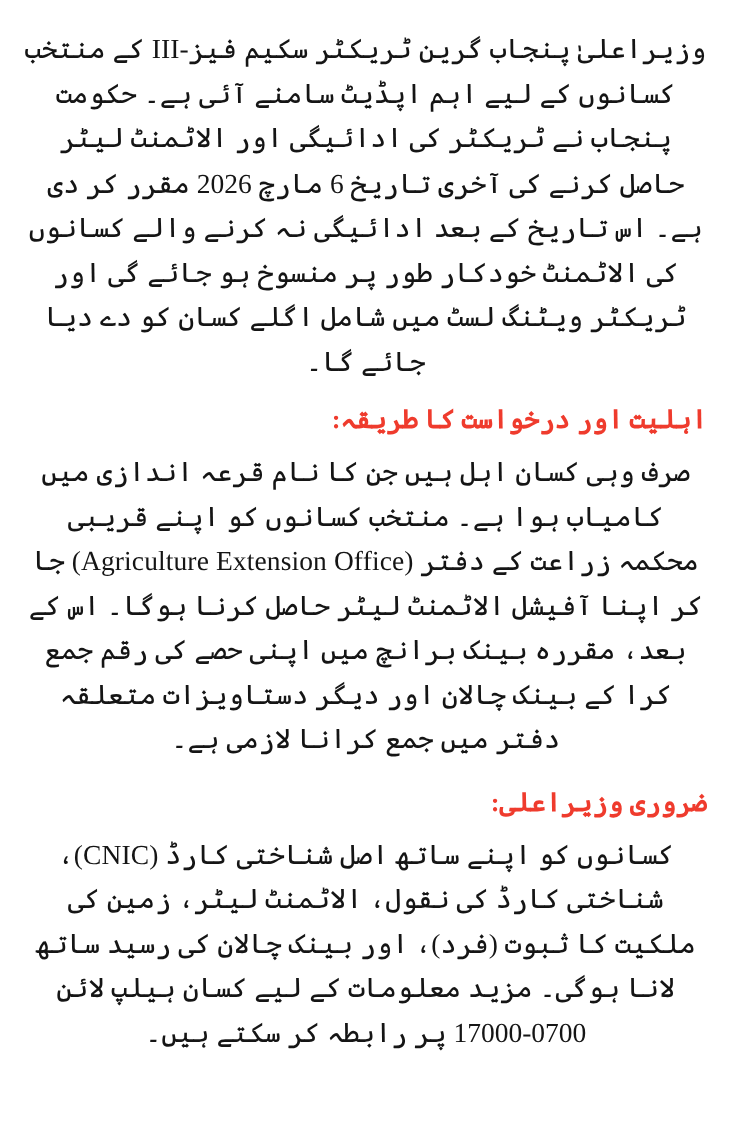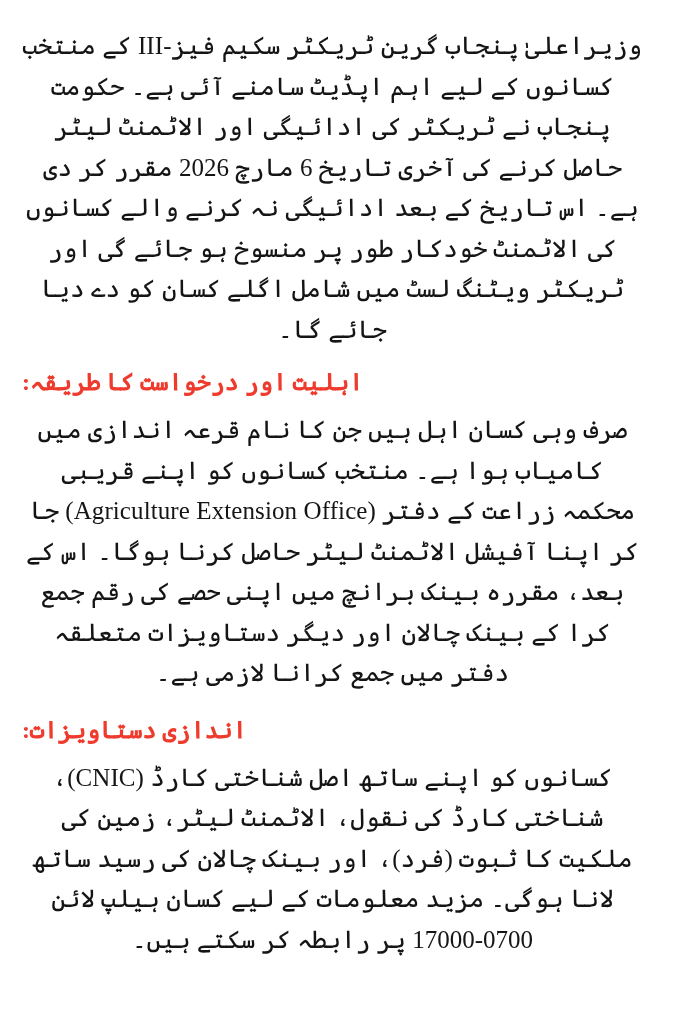--- a/index.html
+++ b/index.html
@@ -27,21 +27,21 @@
     color: #151515;
     margin: 0 0 10px 0;
     letter-spacing: 0.1px;
   }
   .para.body-1 {
     margin-bottom: 14px;
   }
   .heading {
     font-size: 24px;
     line-height: 1.5;
-    text-align: left;
+    text-align: right;
     color: #ef3b2d;
     font-weight: bold;
     margin: 12px 0 10px 0;
   }
   .heading.heading-2 {
     margin-top: 18px;
   }
   .para.body-2 {
     margin-bottom: 6px;
   }
@@ -53,17 +53,17 @@
 <body>
 
 <div class="page">
 
   <p class="para body-1">وزیراعلیٰ پنجاب گرین ٹریکٹر سکیم فیز-III کے منتخب کسانوں کے لیے اہم اپڈیٹ سامنے آئی ہے۔ حکومت پنجاب نے ٹریکٹر کی ادائیگی اور الاٹمنٹ لیٹر حاصل کرنے کی آخری تاریخ 6 مارچ 2026 مقرر کر دی ہے۔ اس تاریخ کے بعد ادائیگی نہ کرنے والے کسانوں کی الاٹمنٹ خودکار طور پر منسوخ ہو جائے گی اور ٹریکٹر ویٹنگ لسٹ میں شامل اگلے کسان کو دے دیا جائے گا۔</p>
 
   <h2 class="heading heading-1">اہلیت اور درخواست کا طریقہ:</h2>
 
   <p class="para body-2">صرف وہی کسان اہل ہیں جن کا نام قرعہ اندازی میں کامیاب ہوا ہے۔ منتخب کسانوں کو اپنے قریبی محکمہ زراعت کے دفتر (Agriculture Extension Office) جا کر اپنا آفیشل الاٹمنٹ لیٹر حاصل کرنا ہوگا۔ اس کے بعد، مقررہ بینک برانچ میں اپنی حصے کی رقم جمع کرا کے بینک چالان اور دیگر دستاویزات متعلقہ دفتر میں جمع کرانا لازمی ہے۔</p>
 
-  <h2 class="heading heading-2">اندازی دستاویزات:</h2>
+  <h2 class="heading heading-2">ضروری وزیراعلی:</h2>
 
   <p class="para body-3">کسانوں کو اپنے ساتھ اصل شناختی کارڈ (CNIC)، شناختی کارڈ کی نقول، الاٹمنٹ لیٹر، زمین کی ملکیت کا ثبوت (فرد)، اور بینک چالان کی رسید ساتھ لانا ہوگی۔ مزید معلومات کے لیے کسان ہیلپ لائن 0700-17000 پر رابطہ کر سکتے ہیں۔</p>
 
 </div>
 
 </body></html>

